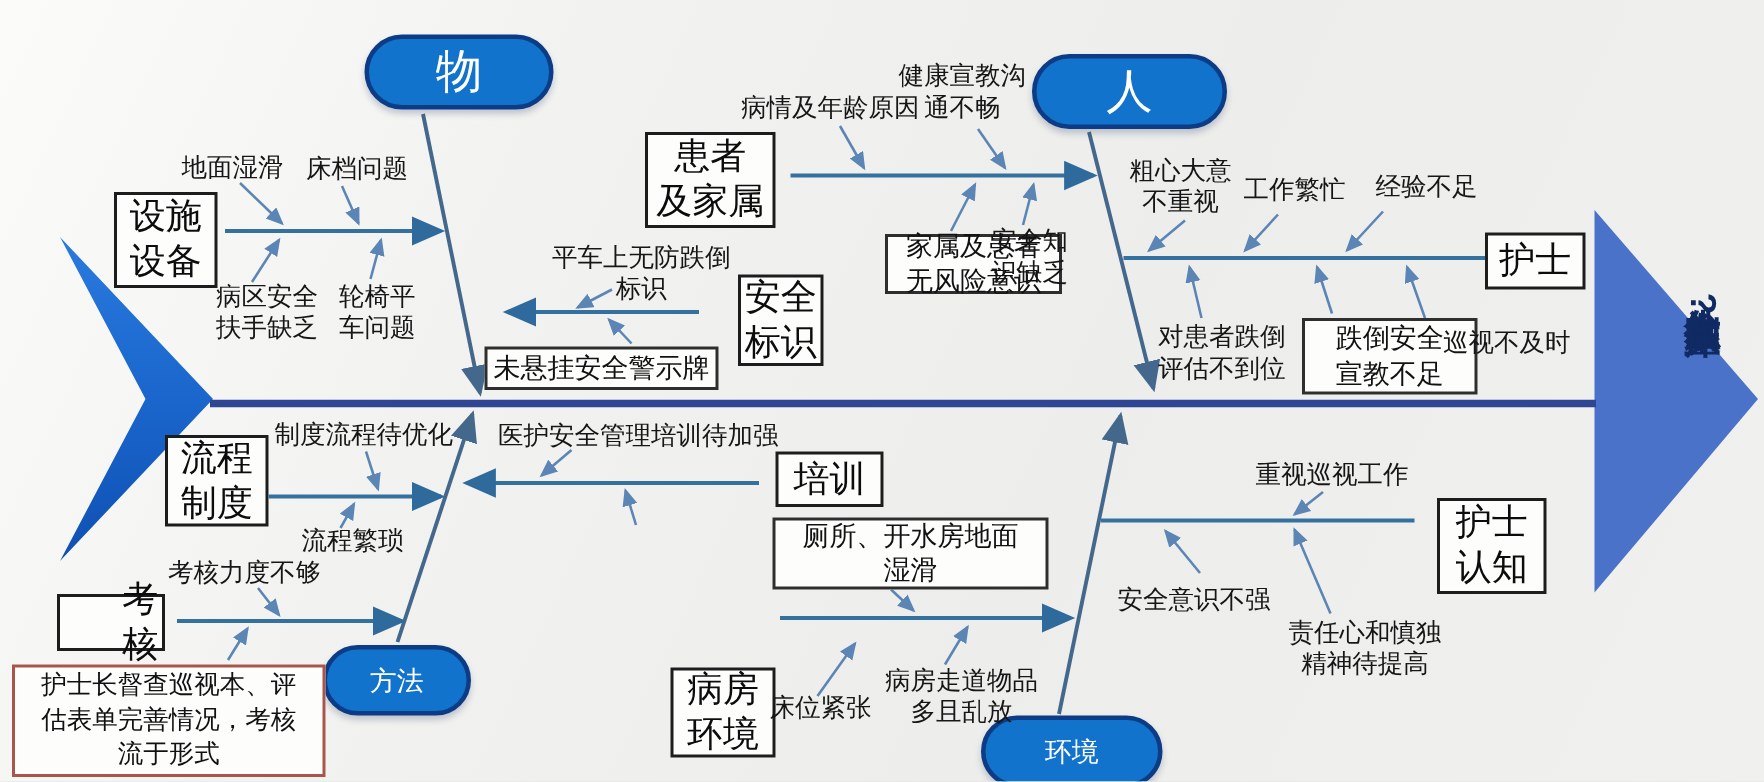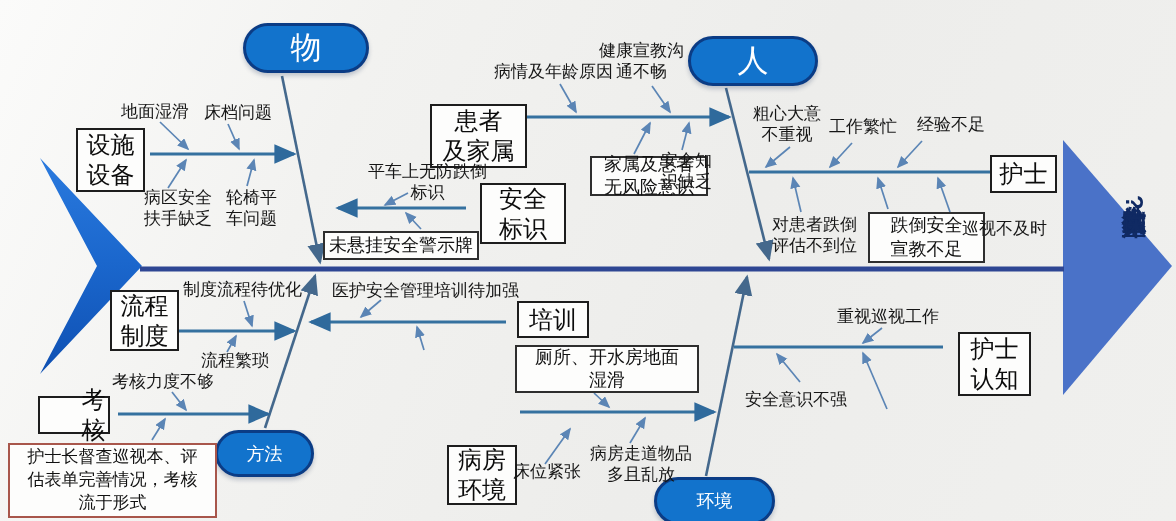--- a/index.html
+++ b/index.html
@@ -118,23 +118,23 @@
     </g>
   </svg>
 
   <div class="bubble" style="left:243px;top:23px;width:126px;height:50px;">物</div>
   <div class="bubble" style="left:688px;top:36px;width:130px;height:50px;">人</div>
   <div class="bubble small" style="left:215px;top:430px;width:99px;height:47px;">方法</div>
   <div class="bubble small" style="left:654px;top:477px;width:121px;height:48px;">环境</div>
 
   <div class="fbox" style="left:76px;top:128px;width:69px;height:64px;">设施
 设备</div>
-  <div class="fbox" style="left:430px;top:88px;width:97px;height:64px;margin-top:16px;">患者
+  <div class="fbox" style="left:430px;top:88px;width:87px;height:64px;">患者
 及家属</div>
-  <div class="fbox" style="left:480px;top:183px;width:86px;height:61px;">安全
+  <div class="fbox" style="left:492px;top:183px;width:57px;height:61px;">安全
 标识</div>
   <div class="fbox" style="left:990px;top:155px;width:67px;height:38px;">护士</div>
   <div class="fbox" style="left:110px;top:290px;width:69px;height:61px;">流程
 制度</div>
   <div class="fbox" style="left:38px;top:396px;width:72px;height:38px;padding-left:39px;">考核</div>
   <div class="fbox" style="left:517px;top:301px;width:72px;height:37px;">培训</div>
   <div class="fbox" style="left:447px;top:397px;width:70px;height:60px;margin-top:48px;">病房
 环境</div>
   <div class="fbox" style="left:958px;top:332px;width:73px;height:64px;">护士
 认知</div>
@@ -172,16 +172,18 @@
   <div class="lbl" style="left:962px;top:219px;">巡视不及时</div>
   <div class="lbl" style="left:183px;top:280px;">制度流程待优化</div>
   <div class="lbl" style="left:201px;top:351px;">流程繁琐</div>
   <div class="lbl" style="left:112px;top:372px;">考核力度不够</div>
   <div class="lbl" style="left:332px;top:281px;">医护安全管理培训待加强</div>
   <div class="lbl" style="left:513px;top:462px;">床位紧张</div>
   <div class="lbl" style="left:590px;top:444px;">病房走道物品
 多且乱放</div>
   <div class="lbl" style="left:837px;top:307px;">重视巡视工作</div>
   <div class="lbl" style="left:745px;top:390px;">安全意识不强</div>
+  <div class="lbl" style="left:859px;top:412px;">责任心和慎独
+精神待提高</div>
 
   <div id="effect-text">为什么发生跌倒坠床?</div>
 
 </div>
 
 </body></html>

